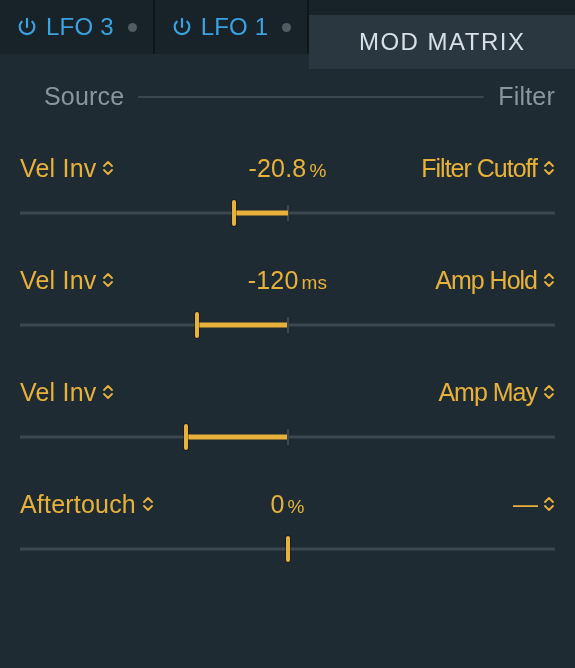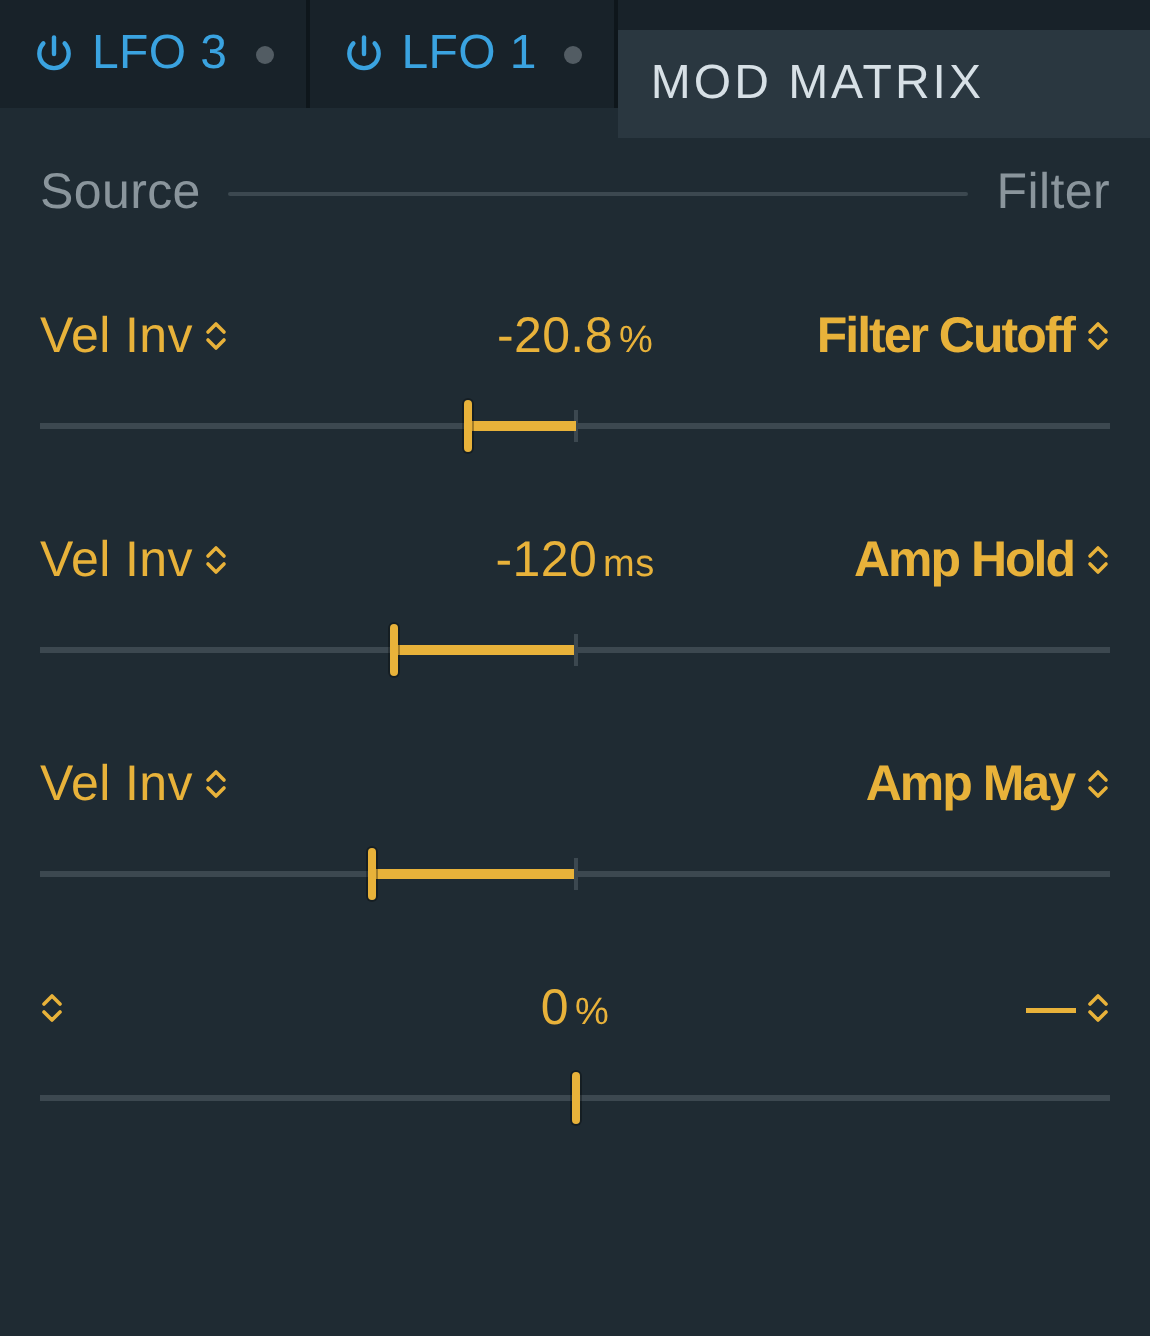--- a/index.html
+++ b/index.html
@@ -29,45 +29,46 @@
     background:var(--bg-dark);
   }
   .tab{
     display:flex;align-items:center;gap:8px;
     padding:0 16px;height:100%;
     color:var(--blue);
     cursor:pointer;
     border-right:2px solid #0e161b;
     box-sizing:border-box;
   }
-  .tab.mod{color:var(--white);background:var(--bg-tab-active);flex:1;font-weight:500;letter-spacing:1.5px;border-right:none;margin-top:30px;}
+  .tab.mod{color:var(--white);background:var(--bg-tab-active);flex:1;justify-content:center;font-weight:500;letter-spacing:1.5px;border-right:none;margin-top:30px;}
   .power svg{width:22px;height:22px;display:block;}
   .dot{width:9px;height:9px;border-radius:50%;background:#525c63;margin-left:6px;}
 
   
   .hdr{
     display:flex;align-items:center;
     padding:28px 20px 8px 20px;
     color:var(--grey);
     font-size:25px;
+    margin-left:24px;
   }
   .hdr .line{flex:1;height:2px;background:#3c4850;margin:0 14px;border-radius:1px;}
 
   
   .rows{padding:6px 20px 0 20px;}
   .row{padding:26px 0 10px 0;}
   .row-top{
     display:flex;align-items:center;justify-content:space-between;
     color:var(--amber);font-size:25px;
     height:34px;
   }
   .sel{display:inline-flex;align-items:center;gap:6px;white-space:nowrap;}
   .sel.src{min-width:130px;}
   .sel.tgt{min-width:150px;justify-content:flex-end;}
-  .sel .dash{letter-spacing:-1px;font-weight:bold;}
+  .sel .dash{letter-spacing:-1px;}
   .value{flex:0 0 auto;color:var(--amber);}
   .value .num{font-size:25px;}
   .value .unit{font-size:19px;margin-left:3px;}
   .row-top>*{flex-shrink:0;}
   .row-top .value{position:absolute;left:50%;transform:translateX(-50%);}
   .row-top{position:relative;}
 
   .updn svg{width:12px;height:18px;display:block;}
 
   
@@ -212,20 +213,21 @@
       <div class="rail"></div>
       <div class="tick" style="left:50%"></div>
       <div class="fill" style="left: 31%; width: 19%;"></div>
       <div class="handle" style="left: 31%;"></div>
     </div>
   </div>
 
   <div class="row">
     <div class="row-top">
       <span class="sel src">
+        <span>Aftertouch</span>
         <span class="updn">
           <svg viewBox="0 0 12 18">
               <path d="M2 7 L6 3 L10 7 M2 11 L6 15 L10 11" fill="none" stroke="#e8b23a" stroke-width="1.8" stroke-linecap="round" stroke-linejoin="round"></path>
             </svg>
         </span>
       </span>
       <span class="value">
         <span class="num">0</span><span class="unit">%</span>
       </span>
       <span class="sel tgt">

